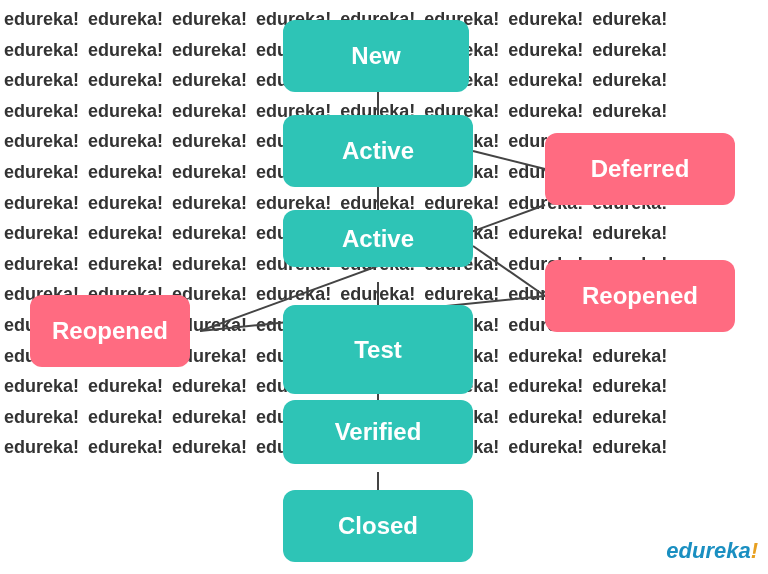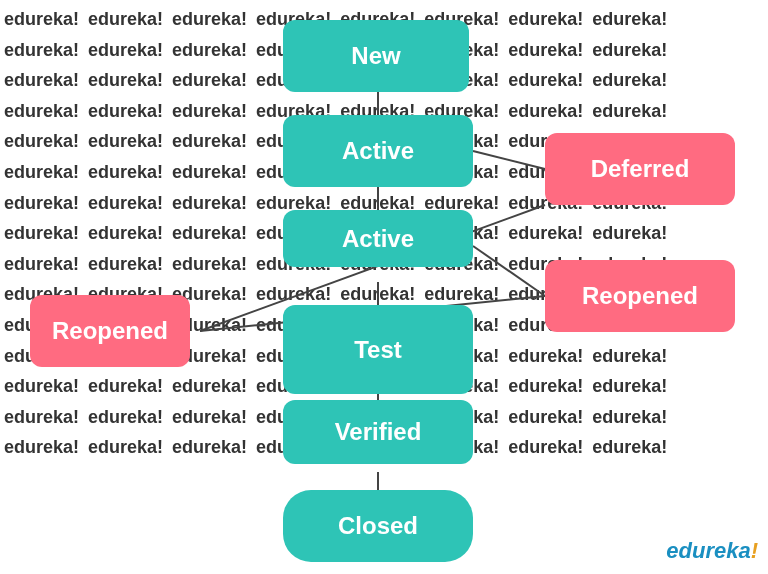--- a/index.html
+++ b/index.html
@@ -126,21 +126,21 @@
   </div>
 
   <div class="card card-teal" style="top:305px;left:283px;width:190px;height:89px;">
     <span>Test</span>
   </div>
 
   <div class="card card-teal" style="top:400px;left:283px;width:190px;height:64px;">
     <span>Verified</span>
   </div>
 
-  <div class="card card-teal" style="top:490px;left:283px;width:190px;height:72px;border-radius:28px;">
+  <div class="card card-teal" style="top:490px;left:283px;width:190px;height:72px;">
     <span>Closed</span>
   </div>
 
   <div class="card card-pink" style="top:133px;left:545px;width:190px;height:72px;">
     <span>Deferred</span>
   </div>
 
   <div class="card card-pink" style="top:260px;left:545px;width:190px;height:72px;">
     <span>Reopened</span>
   </div>

